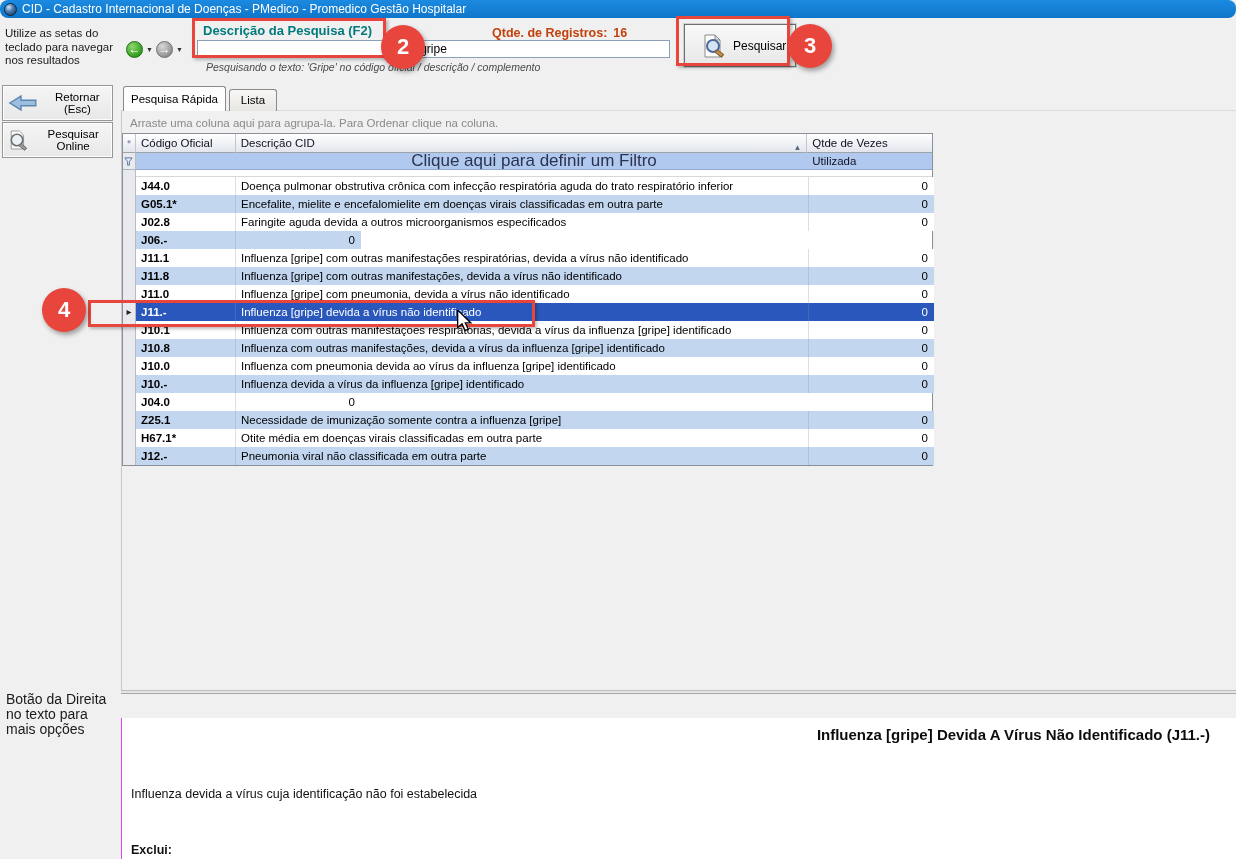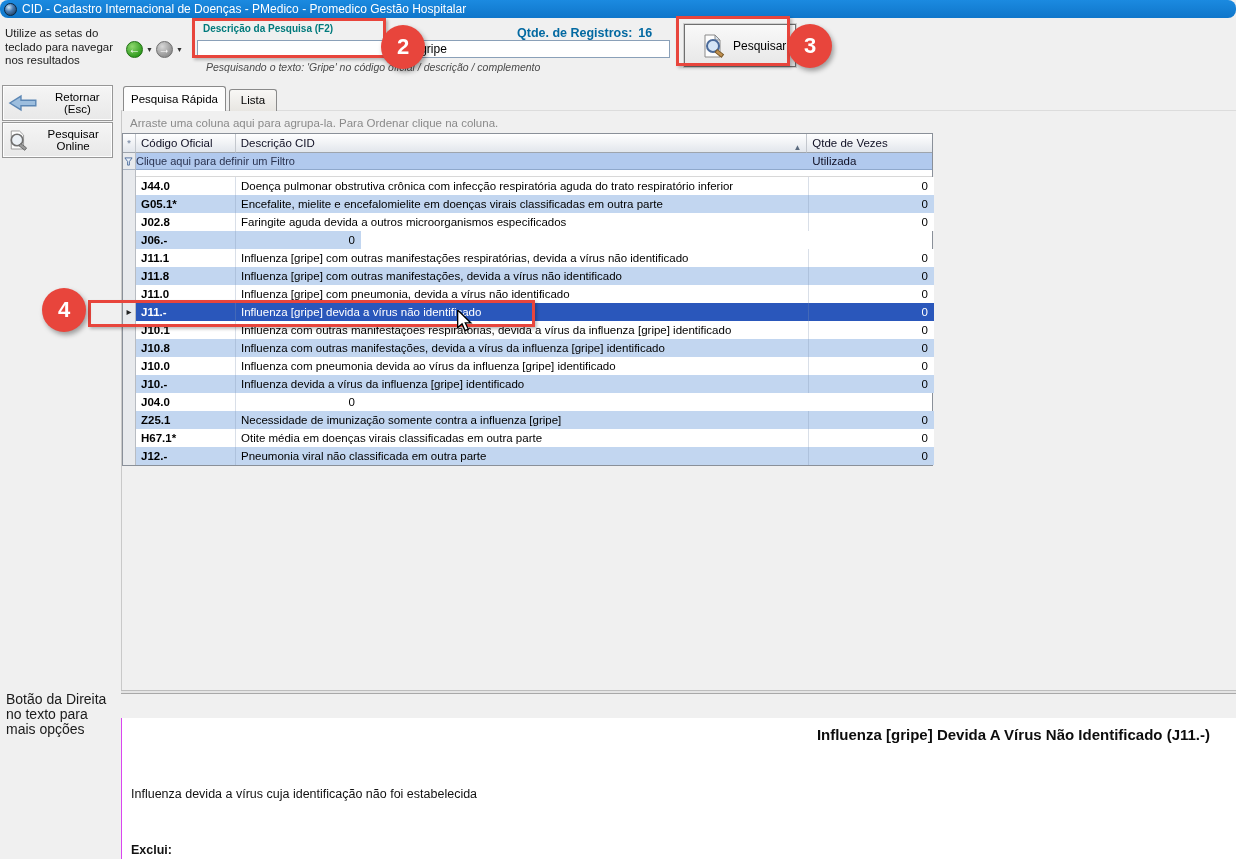--- a/index.html
+++ b/index.html
@@ -16,26 +16,26 @@
 
   
   .kbdhint { position:absolute; left:5px; top:27px; width:115px; font-size:11.5px; color:#1a1a1a; line-height:13.5px; }
   .navbtn { position:absolute; width:17px; height:17px; border-radius:50%; top:41px; }
   .nav-back { left:126px; background:radial-gradient(circle at 35% 30%, #8ed86d, #2f9a1e 75%); border:1px solid #1e6e12; }
   .nav-fwd  { left:156px; background:radial-gradient(circle at 35% 30%, #d8d8d8, #8f8f8f 75%); border:1px solid #6f6f6f; }
   .navbtn span { color:#fff; font-size:12px; font-weight:bold; line-height:15px; display:block; text-align:center; }
   .caret { position:absolute; top:46px; font-size:7px; color:#333; }
   .caret1 { left:146px; } .caret2 { left:176px; }
 
-  .search-label { position:absolute; left:203px; top:23px; color:#007a7c; font-weight:bold; font-size:10px; }
+  .search-label { position:absolute; left:203px; top:23px; color:#007a7c; font-weight:bold; font-size:13px; }
   .search-input { position:absolute; left:197px; top:40px; width:473px; height:18px;
     background:#fff; border:1px solid #8aa0b8; font-size:12px; padding:4px 3px;
     font-family:"Liberation Sans", sans-serif;text-align:center; }
   .search-hint { position:absolute; left:206px; top:61px; font-size:10.5px; font-style:italic; color:#4a4a4a; }
-  .records { position:absolute; left:517px; top:26px; color:#0369a1; font-weight:bold; font-size:12.5px; }
+  .records { position:absolute; left:492px; top:26px; color:#c2410c; font-weight:bold; font-size:12.5px; }
   .records b { margin-left:6px; }
 
   .btn-pesquisar { position:absolute; left:684px; top:24px; width:112px; height:43px;
     background:linear-gradient(#f9f9f9,#e7e7e7); border:1px solid #6f6f6f;
     box-shadow:0 0 0 1px #cfcfcf; display:flex; align-items:center; gap:6px;
     padding-left:16px; font-size:12px; color:#000; cursor:default; }
 
   
   .side-btn { position:absolute; left:2px; width:111px; height:36px;
     background:linear-gradient(#f5f5f5,#e8e8e8); border:1px solid #979797;
@@ -65,22 +65,22 @@
     height:19px; line-height:18px; padding:0 5px; position:relative; }
   .h-sel { width:13px; padding:0; text-align:center; color:#8595ad; font-size:9px; font-weight:bold; }
   .h-code { width:100px; }
   .h-desc { width:573px; }
   .h-qtd  { width:125px; border-right:none; }
   .sort-arrow { position:absolute; right:5px; top:5px; font-size:8px; color:#5a6a7e; }
 
   .frow { height:17px; }
   .f-sel { width:13px; background:#e8eaed; border-right:1px solid #b8bcc2; border-bottom:1px solid #aab4c4;
     display:flex; align-items:center; justify-content:center; }
-  .f-txt { width:798px; background:#b1c9ee; border-bottom:1px solid #8fa8cc; text-align:left;
-    font-size:11px; color:#2a3350; line-height:16px; }
+  .f-txt { width:798px; background:#b1c9ee; border-bottom:1px solid #8fa8cc; text-align:center;
+    font-size:17px; color:#2a3350; line-height:16px; }
 
   .gaprow { height:7px; }
   .gap-sel { width:13px; background:#e8eaed; border-right:1px solid #b8bcc2; }
   .gap-rest { width:798px; background:#fff; border-bottom:1px solid #d8d8d8; }
 
   .grow { height:18px; font-size:11.5px; }
   .grow:nth-child(even) .c-code, .grow:nth-child(even) .c-desc, .grow:nth-child(even) .c-qtd { background:#c2d6f0; }
   .c-sel { width:13px; background:#e8eaed; border-right:1px solid #b8bcc2;
     font-size:10px; line-height:17px; text-align:center; color:#222; flex:none; }
   .c-code { width:100px; font-weight:bold; padding:0 0 0 5px; line-height:18px; background:#fff;

